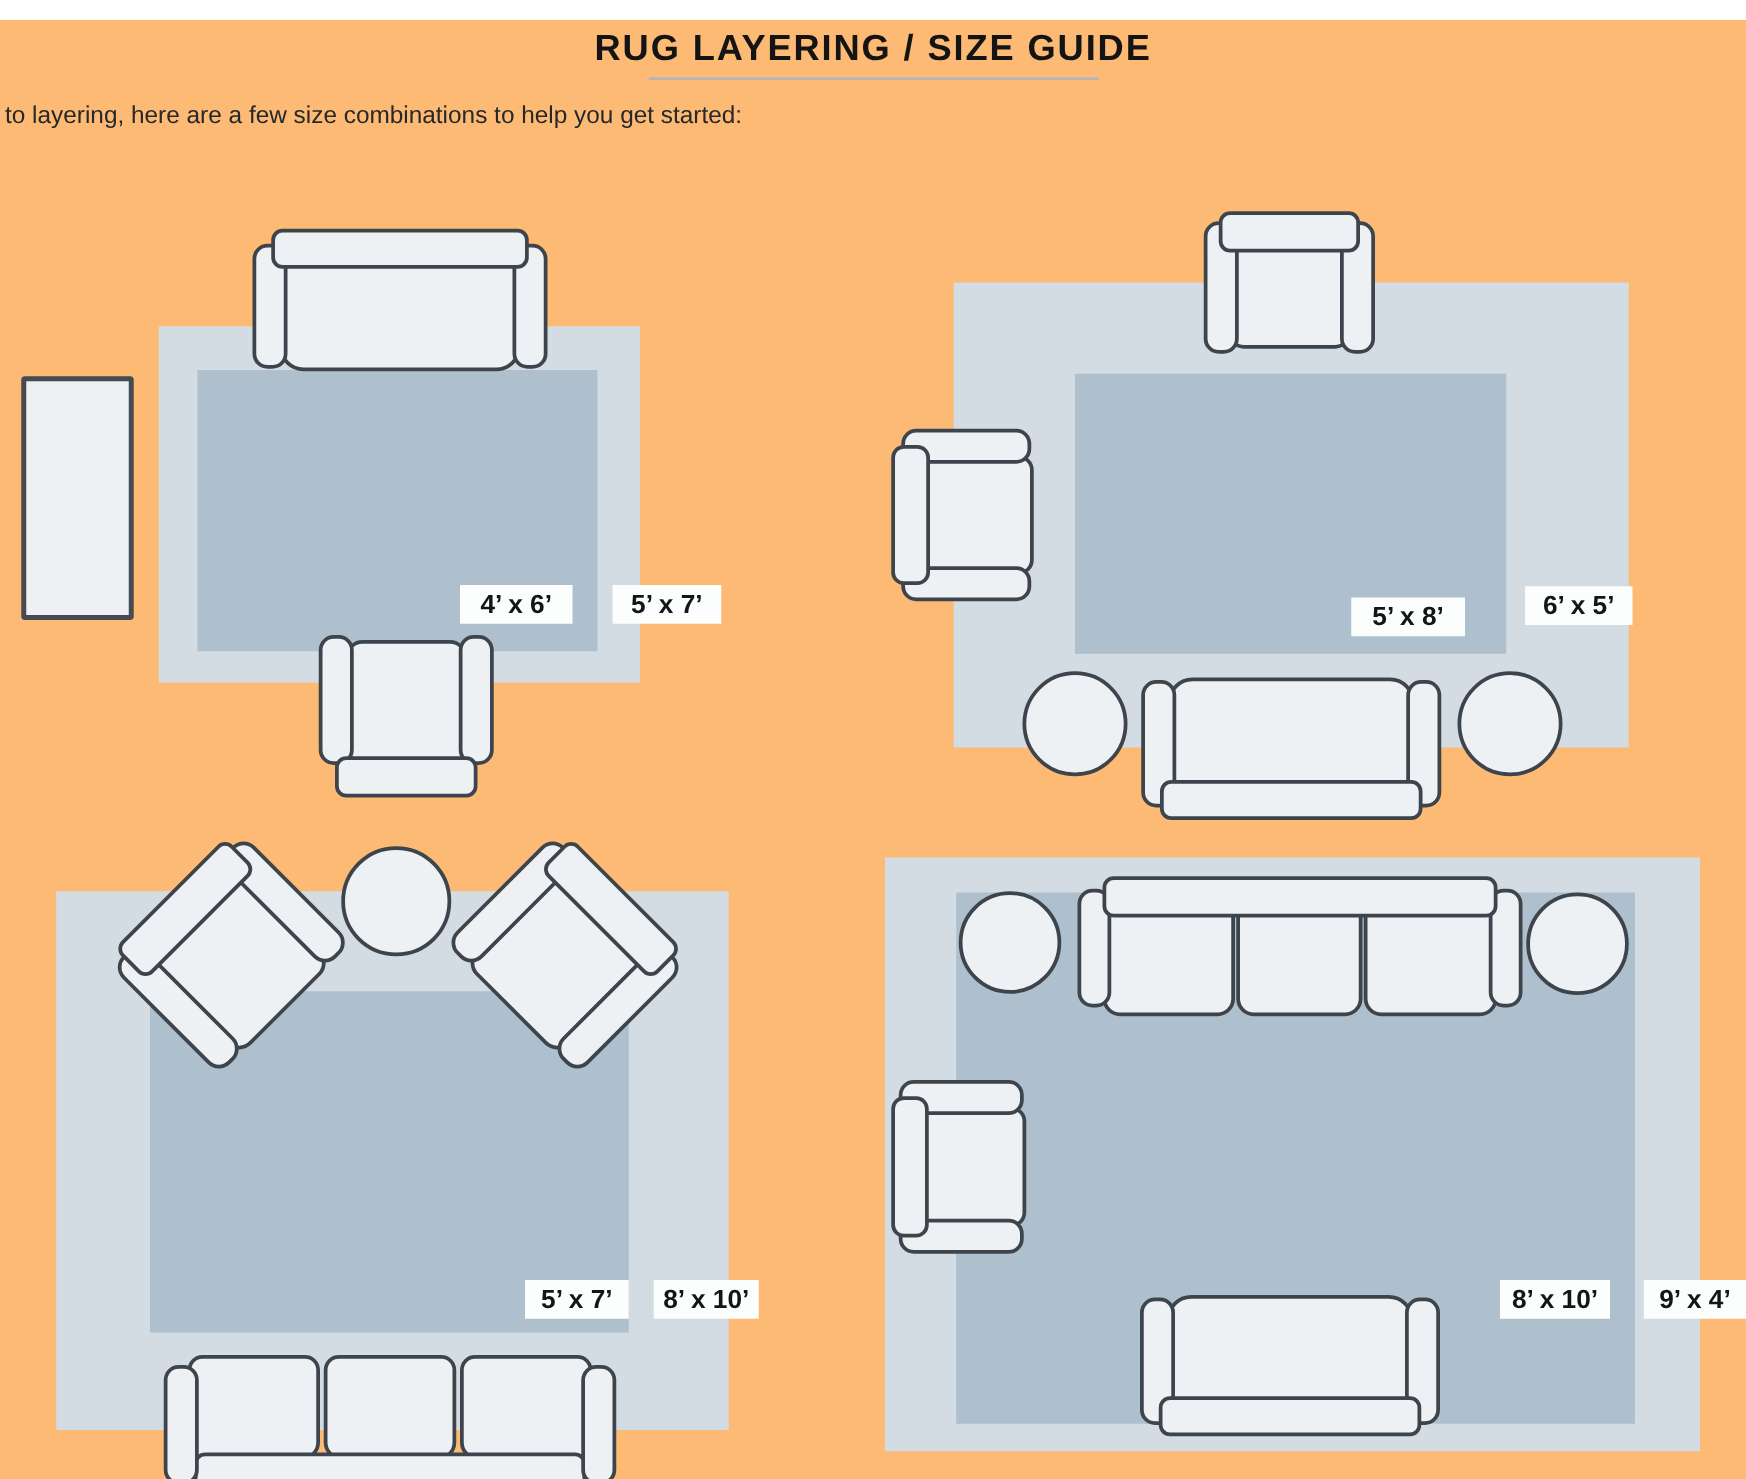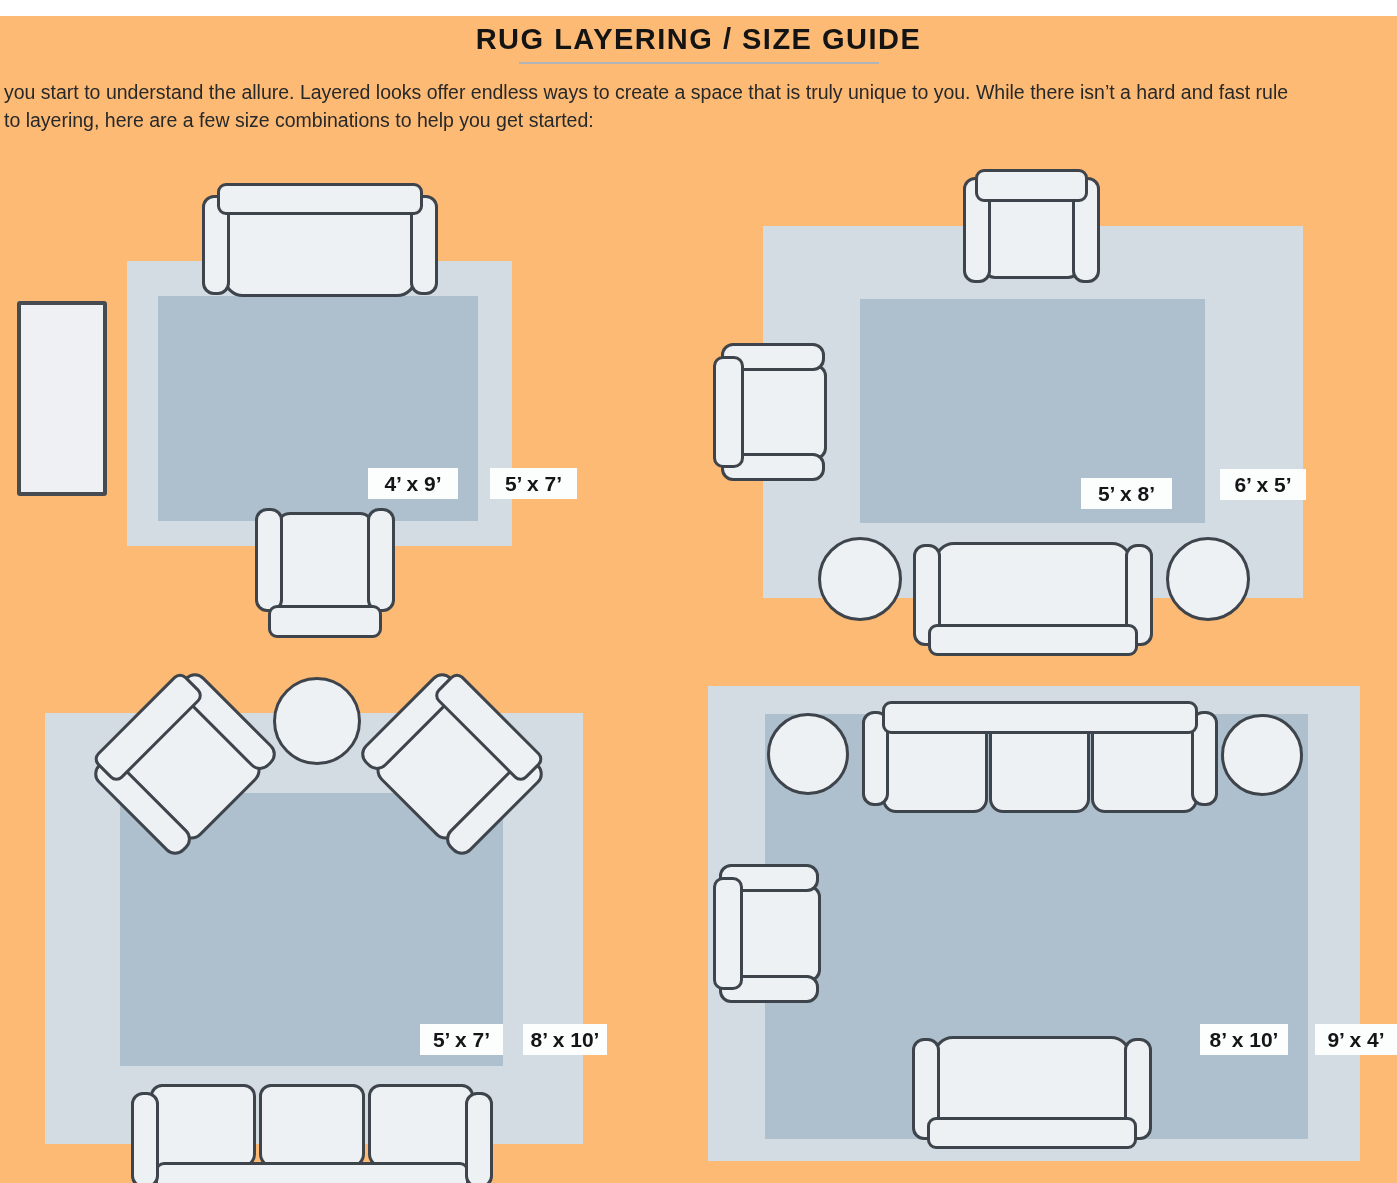--- a/index.html
+++ b/index.html
@@ -24,21 +24,20 @@
                 font-weight:bold; font-size:21px; line-height:31px; text-align:center; z-index:5; }
 </style>
 </head>
 <body>
 
 <div class="canvas">
 
   <div class="title">RUG LAYERING / SIZE GUIDE</div>
   <div class="divider"></div>
   <div class="intro">
-    <div>you start to understand the allure. Layered looks offer endless ways to create a space that is truly unique to you. While there isn’t a hard and fast rule</div>
     <div>to layering, here are a few size combinations to help you get started:</div>
   </div>
 
   <div class="diagram" style="left:0; top:145px; width:700px; height:500px;">
     <div class="rug-outer" style="left:127px; top:100px; width:385px; height:285px;"></div>
     <div class="rug-inner" style="left:158px; top:135px; width:320px; height:225px;"></div>
 
     <div class="console" style="left:17px; top:140px; width:90px; height:195px;"></div>
 
     <div class="furn" style="left:202px; top:22px; width:236px; height:118px;">
@@ -48,21 +47,21 @@
       <div class="fp" style="left:15px; top:0; width:206px; height:32px; border-radius:9px;"></div>
     </div>
 
     <div class="furn" style="left:255px; top:347px; width:140px; height:130px;">
       <div class="fp" style="left:21px; top:4px; width:98px; height:106px; border-radius:14px 14px 6px 6px;"></div>
       <div class="fp" style="left:0; top:0; width:28px; height:104px; border-radius:12px;"></div>
       <div class="fp" style="left:112px; top:0; width:28px; height:104px; border-radius:12px;"></div>
       <div class="fp" style="left:13px; top:97px; width:114px; height:33px; border-radius:9px;"></div>
     </div>
 
-    <div class="size-label" style="left:368px; top:307px; width:90px;">4’ x 9’</div>
+    <div class="size-label" style="left:368px; top:307px; width:90px;">4’ x 6’</div>
     <div class="size-label" style="left:490px; top:307px; width:87px;">5’ x 7’</div>
   </div>
 
   <div class="diagram" style="left:700px; top:145px; width:697px; height:500px;">
     <div class="rug-outer" style="left:63px; top:65px; width:540px; height:372px;"></div>
     <div class="rug-inner" style="left:160px; top:138px; width:345px; height:224px;"></div>
 
     <div class="furn" style="left:263px; top:8px; width:137px; height:114px;">
       <div class="fp" style="left:20px; top:18px; width:97px; height:92px; border-radius:6px 6px 12px 12px;"></div>
       <div class="fp" style="left:0; top:8px; width:28px; height:106px; border-radius:12px;"></div>

